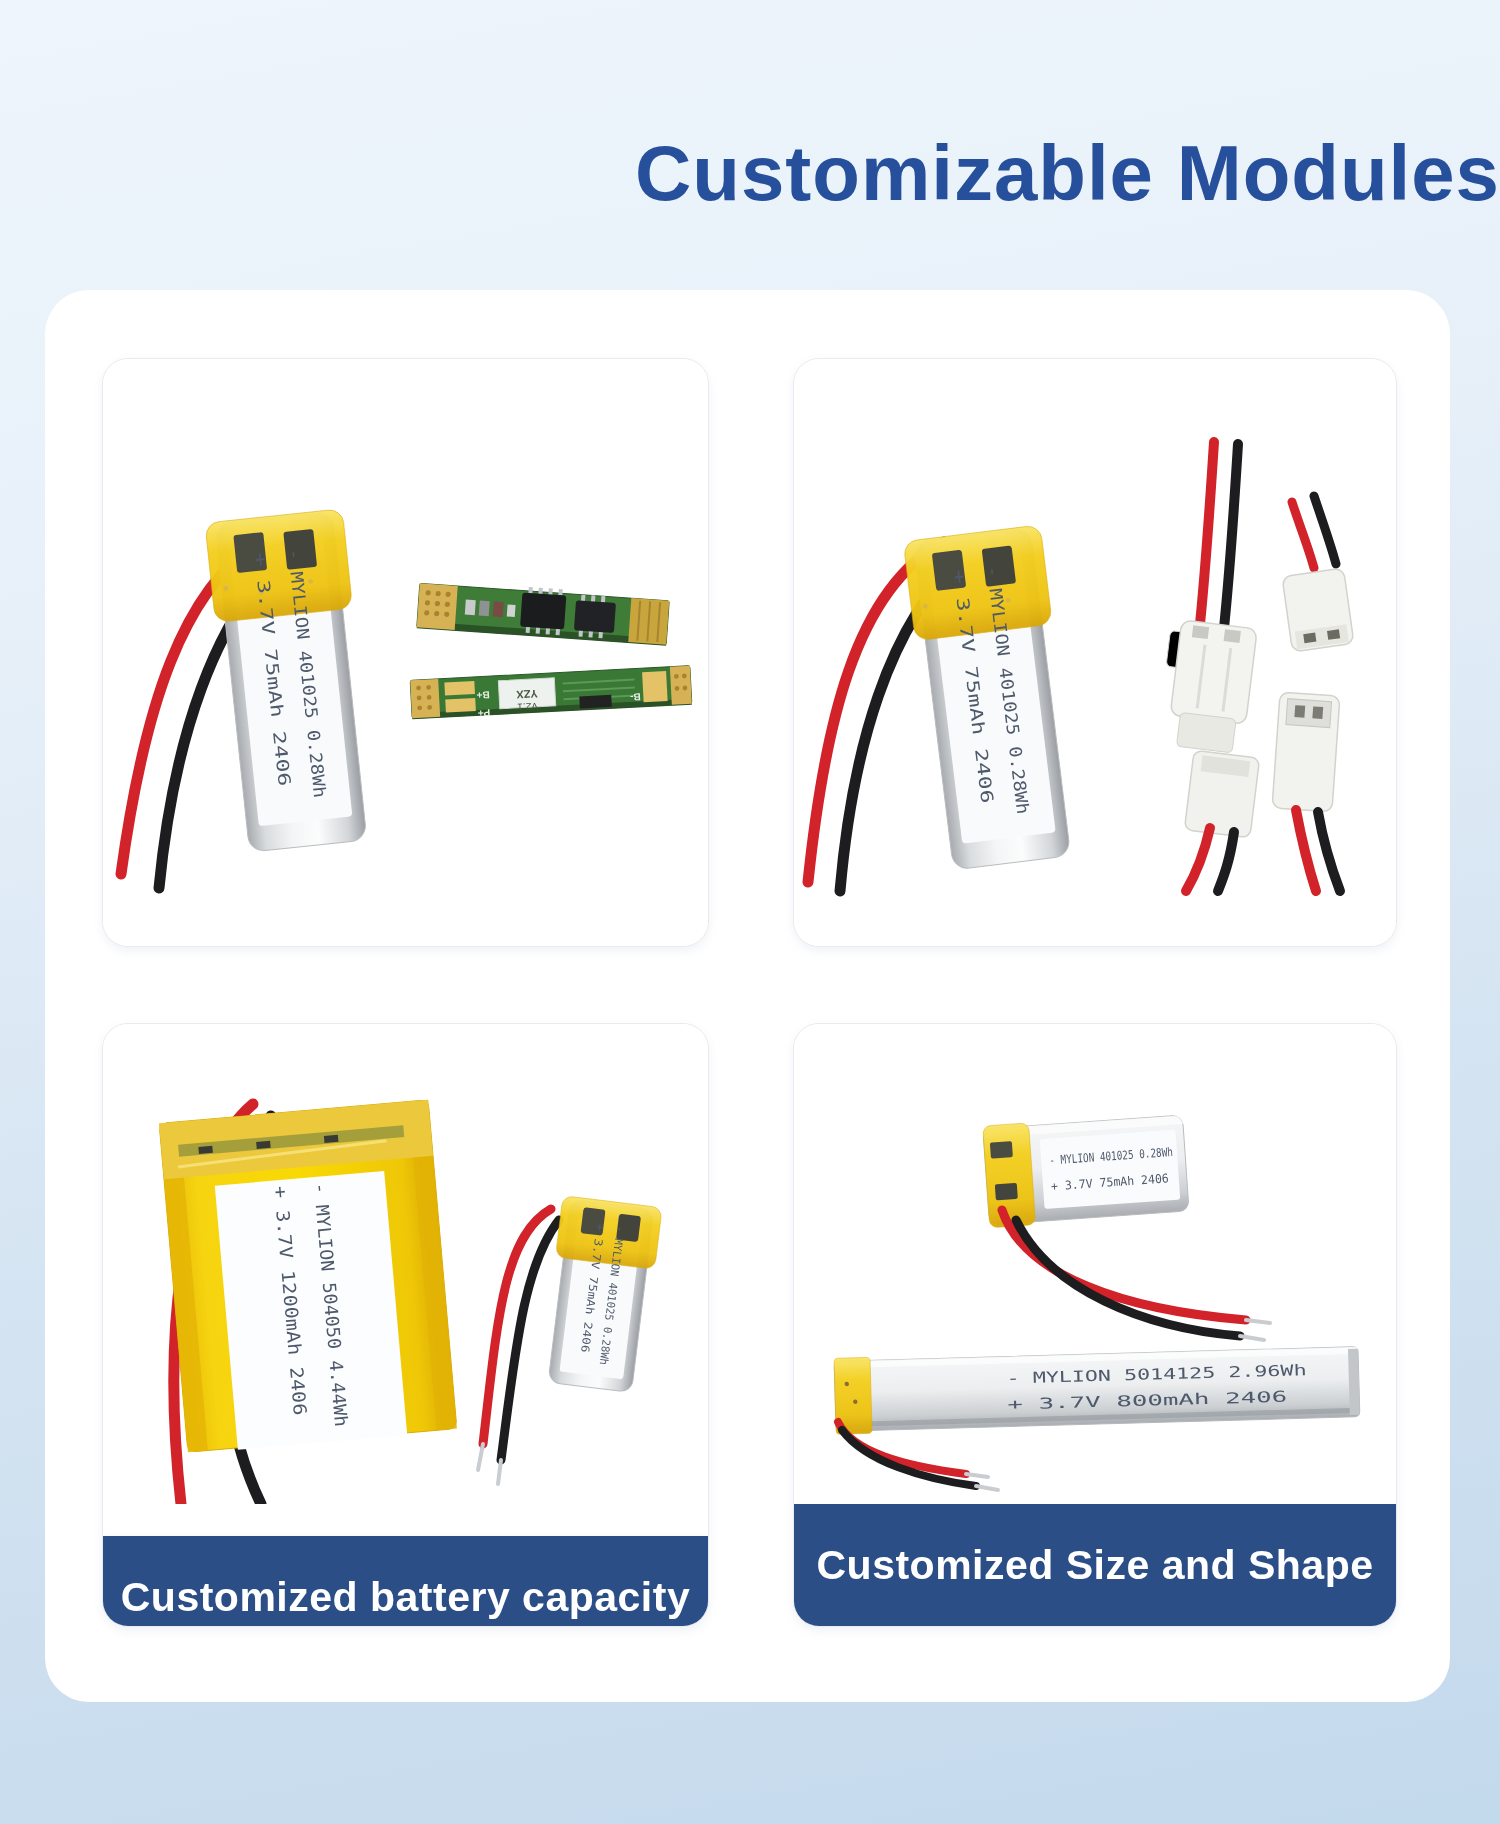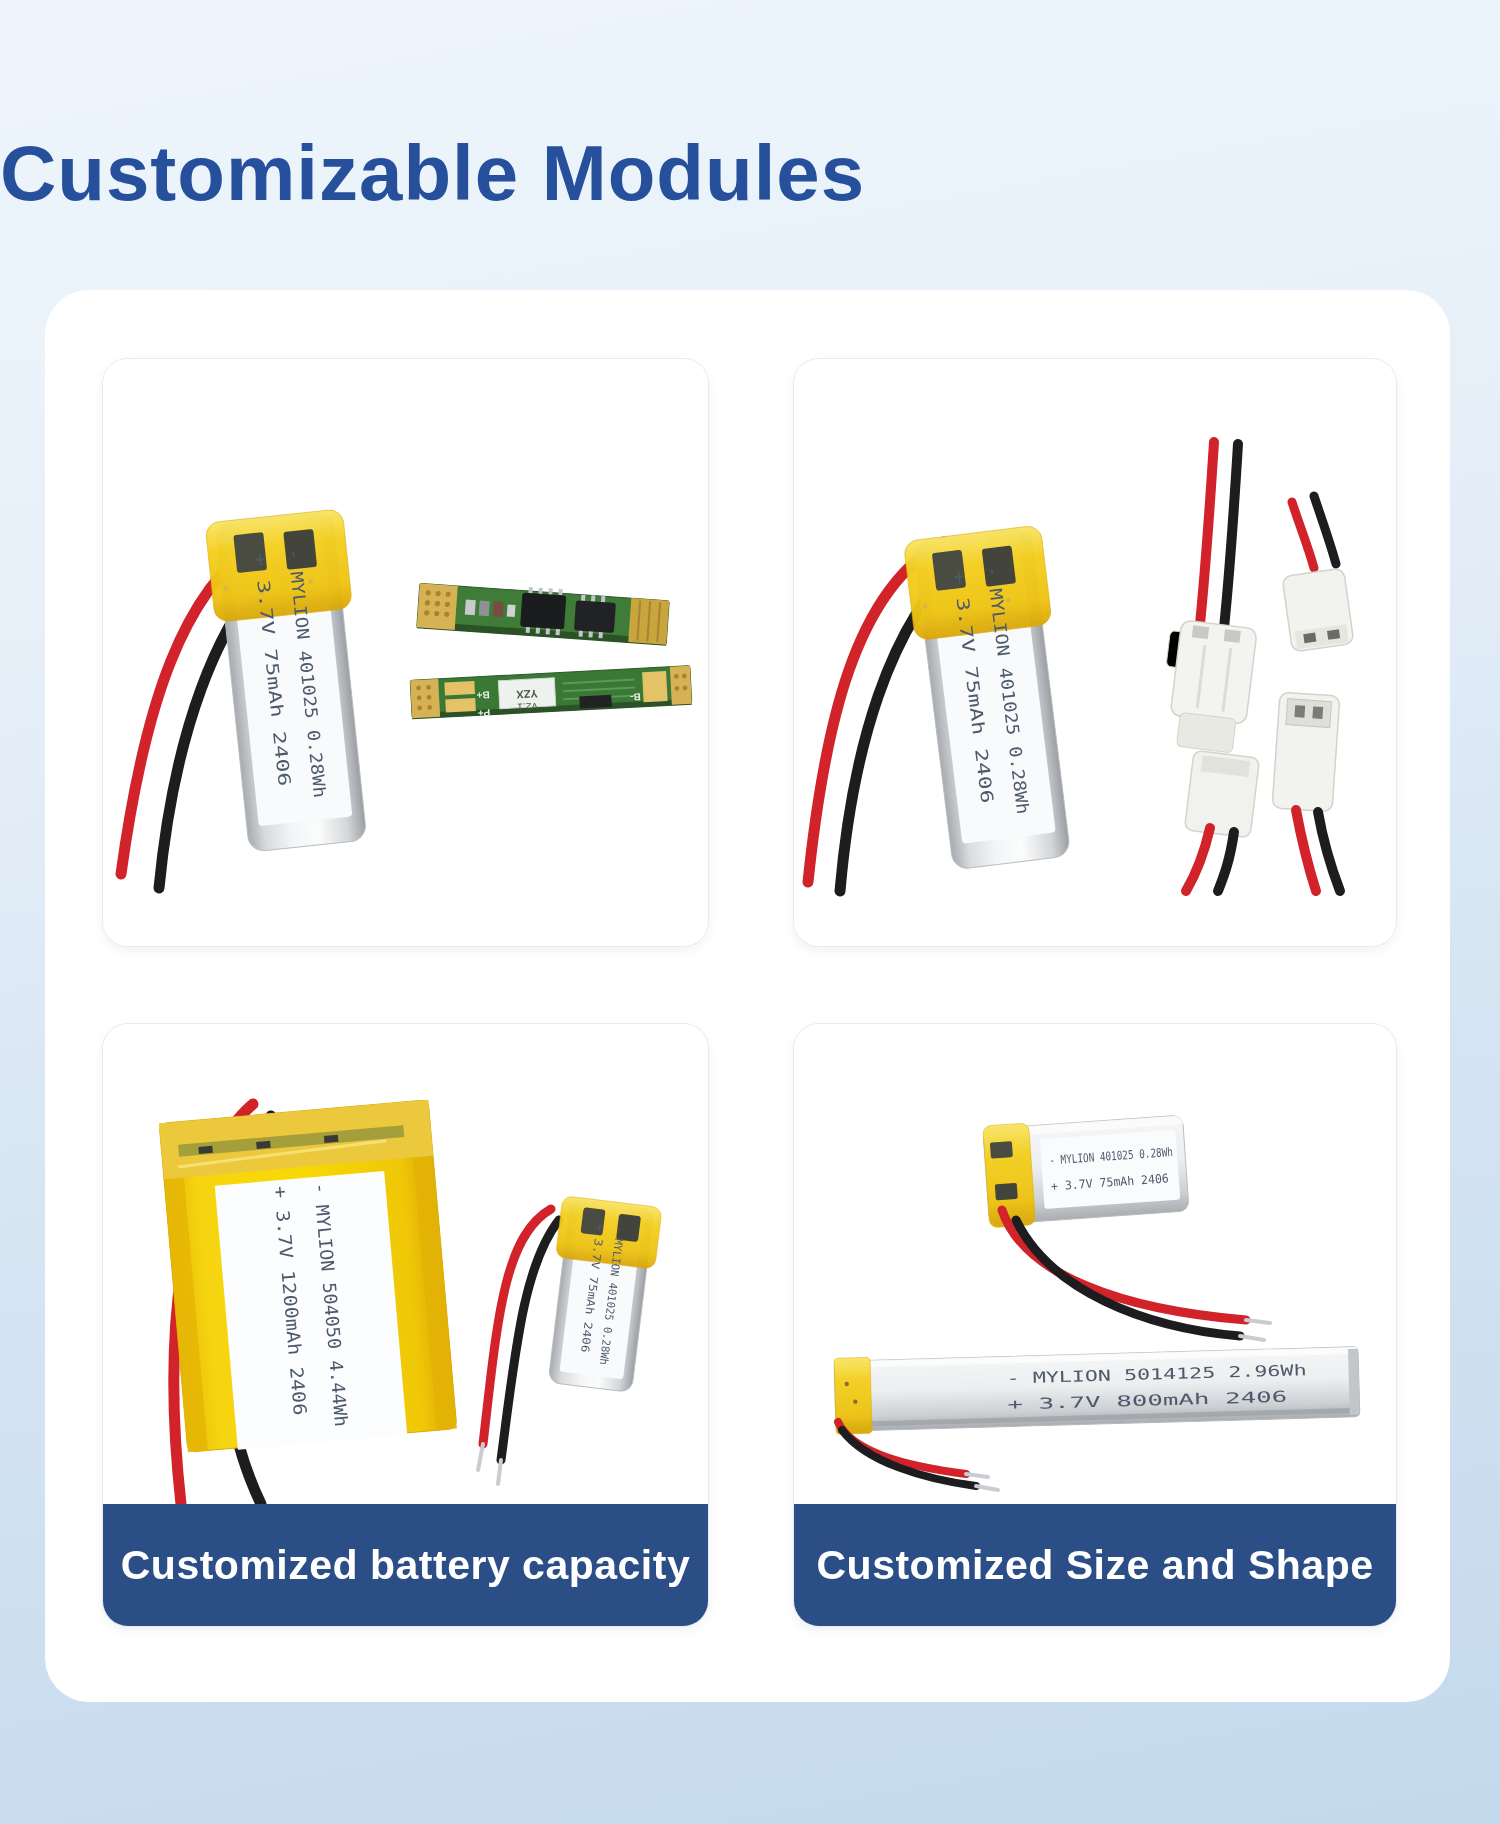--- a/index.html
+++ b/index.html
@@ -2,21 +2,21 @@
 <html><head>
 <meta charset="utf-8">
 <style>
   html,body{margin:0;padding:0;}
   body{
     width:1500px;height:1824px;position:relative;overflow:hidden;
     font-family:"Liberation Sans", sans-serif;
     background:linear-gradient(170deg,#eef5fc 0%,#e7f0f9 30%,#d5e4f2 62%,#c3d9ec 100%);
   }
   .page-title{
-    position:absolute;left:0;top:76px;width:1500px;text-align:left;
+    position:absolute;left:0;top:76px;width:1500px;text-align:right;
     font-size:78px;font-weight:bold;color:#27509c;letter-spacing:1px;
   }
   .container{
     position:absolute;left:45px;top:290px;width:1405px;height:1412px;
     background:#ffffff;border-radius:44px;
   }
   .card{
     position:absolute;background:#ffffff;border:1px solid #e9eaef;
     border-radius:26px;box-shadow:0 4px 10px rgba(110,130,165,0.10);
     overflow:hidden;display:flex;flex-direction:column;
@@ -24,21 +24,21 @@
   .card-photo{position:relative;flex:1;background:#ffffff;}
   .card-photo svg{display:block;width:100%;height:100%;}
   .caption{
     flex:none;background:#2b4e87;color:#ffffff;display:flex;
     align-items:center;justify-content:center;font-weight:bold;
     font-size:41px;letter-spacing:0.5px;
     box-shadow:0 5px 8px rgba(43,78,135,0.25);
   }
   #card1{left:57px;top:68px;width:605px;height:587px;}
   #card2{left:748px;top:68px;width:602px;height:587px;}
-  #card3{left:57px;top:733px;width:605px;height:602px;}
+  #card3{left:57px;top:733px;width:605px;height:602px;gap:32px;}
   #card4{left:748px;top:733px;width:602px;height:602px;}
   #card1 .caption,#card2 .caption{height:110px;}
   #card3 .caption,#card4 .caption{height:122px;}
   .lbl{font-family:"DejaVu Sans Mono", monospace;fill:#4e5a6c;}
 </style>
 </head>
 <body>
 
 <div>
 

